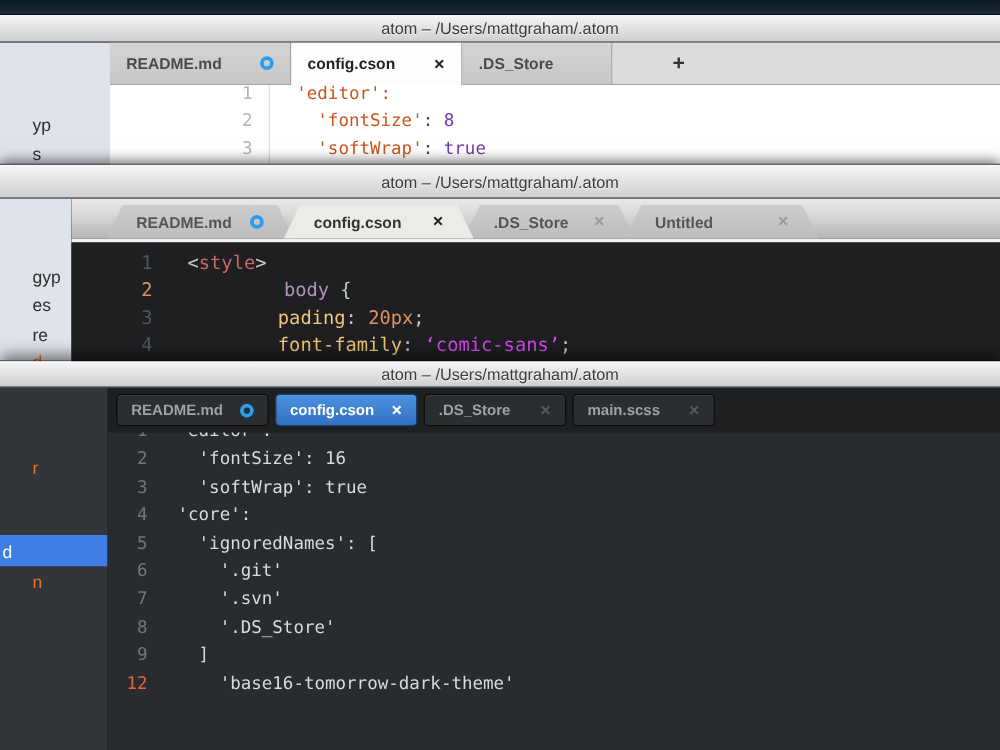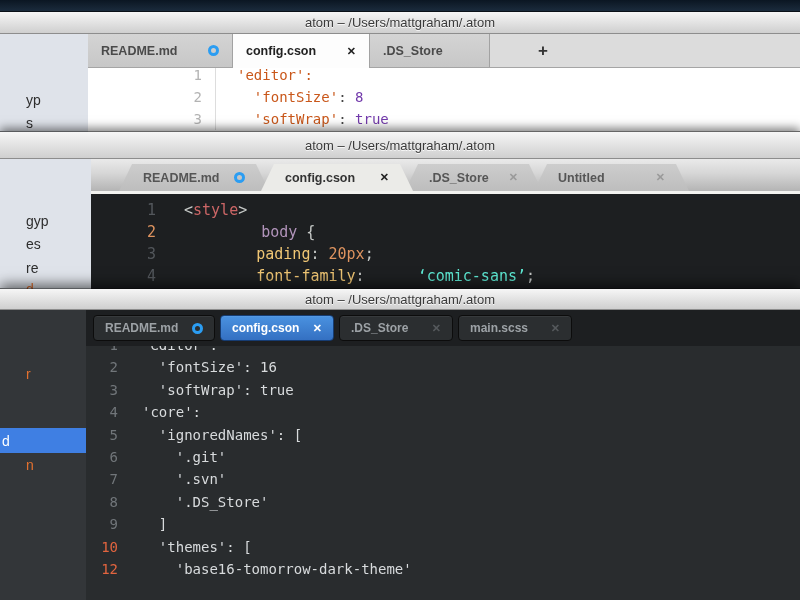--- a/index.html
+++ b/index.html
@@ -25,21 +25,21 @@
   #win-mid .titlebar{height:26px;}
   #win-bot .titlebar{height:20px;}
 
   .winbody{flex:1;display:flex;overflow:hidden;}
   .main{flex:1;display:flex;flex-direction:column;overflow:hidden;min-width:0;}
 
   
   .tree{position:relative;flex:0 0 auto;overflow:hidden;font-size:14px;}
   .tree-light{background:#dfe3ea;color:#2e2e2e;}
   #win-top .tree{width:88px;}
-  #win-mid .tree{width:57px;padding-left:34px;}
+  #win-mid .tree{width:57px;}
   #win-bot .tree{width:86px;background:#333639;color:#cfd2d4;}
   .titem{position:absolute;left:2px;white-space:nowrap;margin-left:24px;}
   .titem.modified{color:#e2702f;}
   .tsel{position:absolute;left:0;width:100%;height:25px;background:#3f7fe3;color:#fff;
         display:flex;align-items:center;padding-left:2px;box-sizing:border-box;}
 
   
   .tabbar-top{flex:0 0 auto;height:33px;display:flex;align-items:stretch;
               background:#d9d9d9;border-bottom:1px solid #a5a5a5;
               font-size:12.5px;font-weight:bold;color:#4a4a4a;}
@@ -106,21 +106,21 @@
 
   .ed-bot{background:#292c2e;font-size:14px;line-height:22.4px;}
   .ed-bot .lines{margin-top:-12px;}
   .ed-bot .ln{width:32px;color:#71767a;}
   .ed-bot .ct{padding-left:24px;}
   .ed-bot .ln.mod{color:#e2643f;}
 
   
   .sg-ostr{color:#c9571a;} .sg-pur{color:#7239ab;} .sg-pun{color:#444;} .sg-pln{color:#333;}
   .sg-red{color:#cc6666;} .sg-lav{color:#b294bb;margin-left:41px;} .sg-yel{color:#f0c674;}
-  .sg-orn{color:#de935f;} .sg-grn{color:#5eead4;margin-left:44px;} .sg-wht{color:#c5c8c6;}
+  .sg-orn{color:#de935f;} .sg-grn{color:#d946ef;} .sg-wht{color:#c5c8c6;}
   .sg-lt{color:#d8dbdd;}
 </style>
 </head>
 <body>
 
 <div class="stage">
   <div class="menustrip"></div>
 
   <div class="window" id="win-top">
     <div class="titlebar">
@@ -237,20 +237,19 @@
           <div class="lines">
               <div class="cl"><span class="ln">1</span><span class="ct"><span class="sg-lt">'editor':</span></span></div>
               <div class="cl"><span class="ln">2</span><span class="ct"><span class="sg-lt">  'fontSize': 16</span></span></div>
               <div class="cl"><span class="ln">3</span><span class="ct"><span class="sg-lt">  'softWrap': true</span></span></div>
               <div class="cl"><span class="ln">4</span><span class="ct"><span class="sg-lt">'core':</span></span></div>
               <div class="cl"><span class="ln">5</span><span class="ct"><span class="sg-lt">  'ignoredNames': [</span></span></div>
               <div class="cl"><span class="ln">6</span><span class="ct"><span class="sg-lt">    '.git'</span></span></div>
               <div class="cl"><span class="ln">7</span><span class="ct"><span class="sg-lt">    '.svn'</span></span></div>
               <div class="cl"><span class="ln">8</span><span class="ct"><span class="sg-lt">    '.DS_Store'</span></span></div>
               <div class="cl"><span class="ln">9</span><span class="ct"><span class="sg-lt">  ]</span></span></div>
-              <div class="cl"><span class="ln mod">10</span><span class="ct"><span class="sg-lt">  'themes': [</span></span></div>
               <div class="cl"><span class="ln mod">12</span><span class="ct"><span class="sg-lt">    'base16-tomorrow-dark-theme'</span></span></div>
             </div>
         </div>
       </div>
     </div>
   </div>
 </div>
 
 </body></html>

